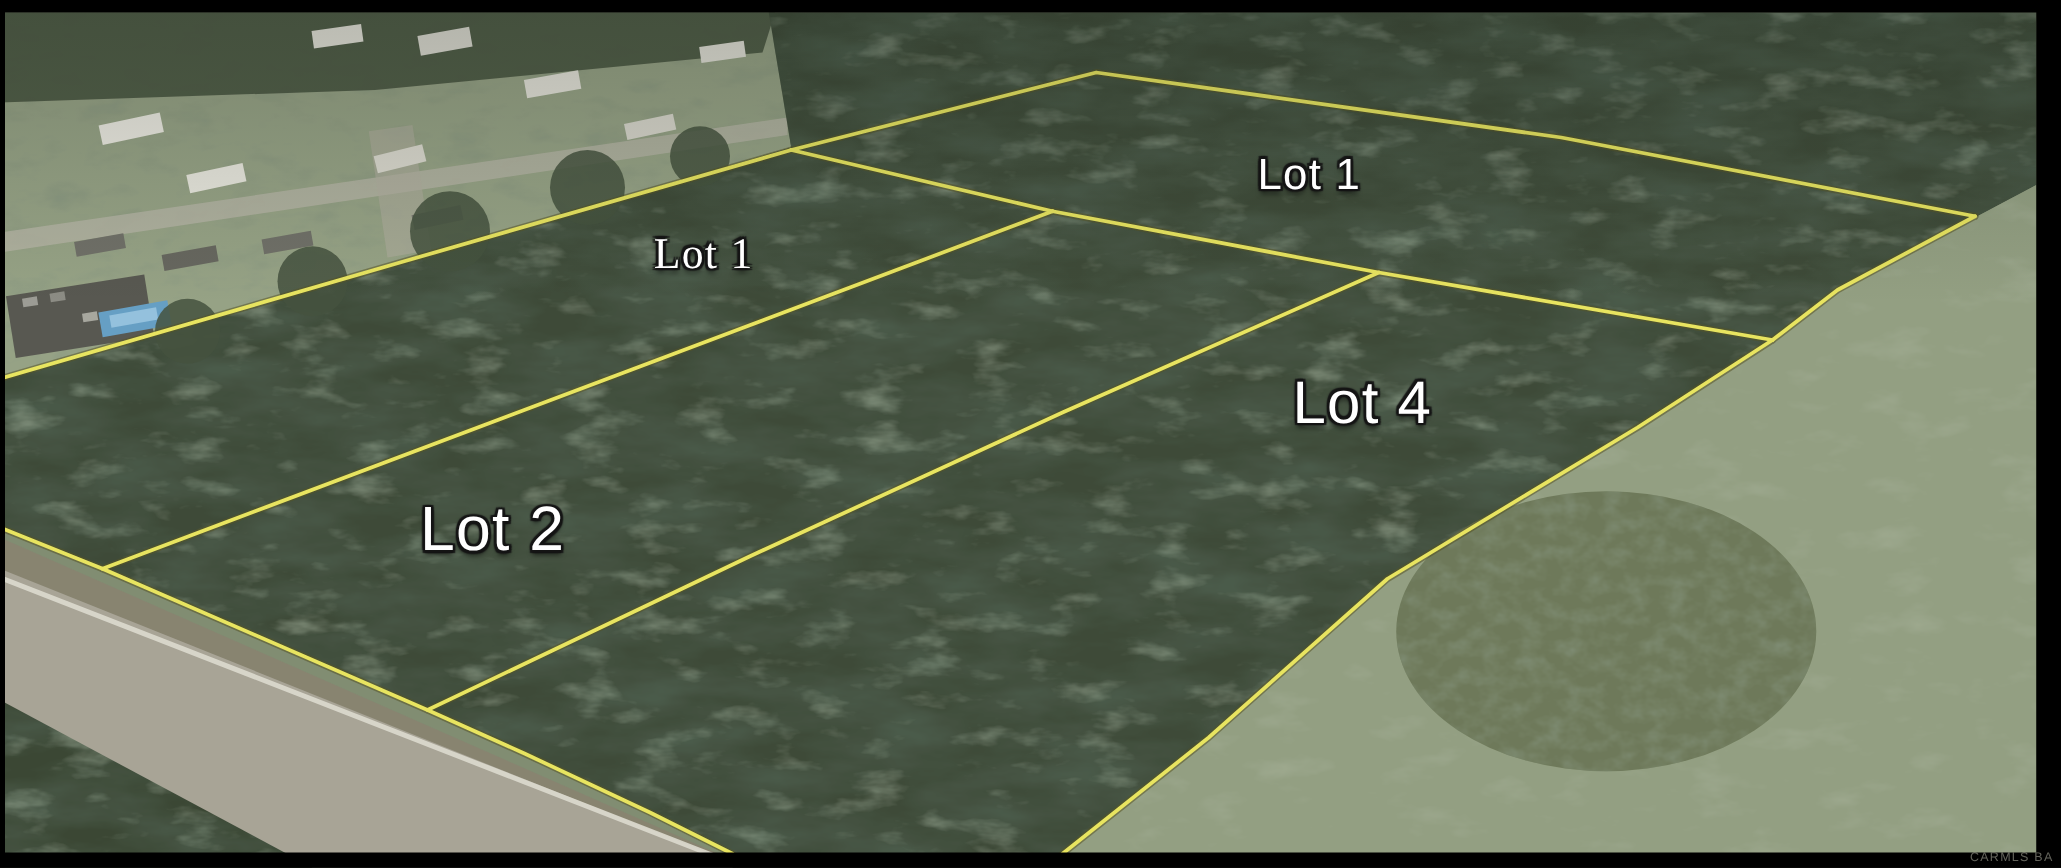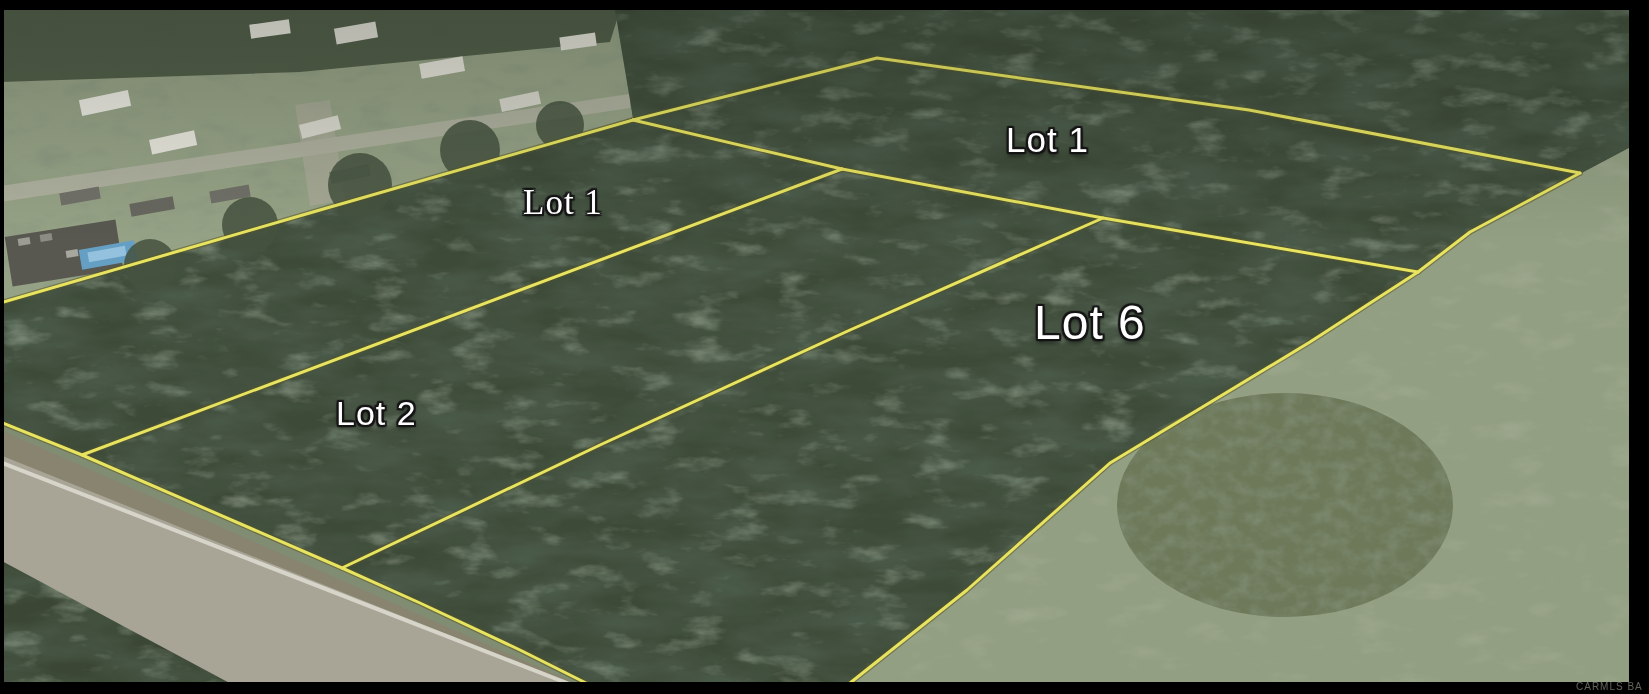--- a/index.html
+++ b/index.html
@@ -9,21 +9,21 @@
   }
   .photo-svg{position:absolute;left:0;top:0;filter:blur(.55px) saturate(.88) contrast(.97) brightness(1.02);}
   .lot-label{
     position:absolute;color:#fff;font-weight:400;letter-spacing:1px;white-space:nowrap;
     text-shadow:-2px -2px 1px #151515,2px -2px 1px #151515,-2px 2px 1px #151515,
                  2px 2px 1px #151515,0 -2px 1px #151515,0 2px 1px #151515,
                 -2px 0 1px #151515,2px 0 1px #151515,0 4px 4px rgba(0,0,0,.55);
     filter:blur(.3px);
   }
   .lot1{left:523px;top:183px;font-size:35px;font-family:Liberation Serif, serif;}
-  .lot2{left:336px;top:394px;font-size:34px;}
+  .lot2{left:336px;top:394px;font-size:50px;}
   .lot3{left:1034px;top:295px;font-size:48px;}
   .lot4{left:1006px;top:120px;font-size:35px;}
   .bar{position:absolute;background:#000;}
   .bar-top{left:0;top:0;width:1649px;height:10px;}
   .bar-bottom{left:0;top:682px;width:1649px;height:12px;}
   .bar-left{left:0;top:0;width:4px;height:694px;}
   .bar-right{left:1629px;top:0;width:20px;height:694px;}
   .watermark{
     position:absolute;left:1576px;top:681px;width:120px;
     color:rgba(165,165,152,.6);font-size:10px;letter-spacing:1px;
@@ -186,21 +186,21 @@
 
     <linearGradient id="tone" x1="0" y1="0" x2="0" y2="1">
       <stop offset="0" stop-color="#141e14" stop-opacity=".22"></stop>
       <stop offset=".35" stop-color="#141e14" stop-opacity="0"></stop>
     </linearGradient>
     <rect x="0" y="0" width="1649" height="694" fill="url(#tone)"></rect>
   </svg>
 
   <div class="lot-label lot1">Lot 1</div>
   <div class="lot-label lot2">Lot 2</div>
-  <div class="lot-label lot3">Lot 6</div>
+  <div class="lot-label lot3">Lot 4</div>
   <div class="lot-label lot4">Lot 1</div>
 
   <div class="bar bar-top"></div>
   <div class="bar bar-bottom"></div>
   <div class="bar bar-left"></div>
   <div class="bar bar-right"></div>
 
   <div class="watermark">CARMLS BA</div>
 </div>
 

